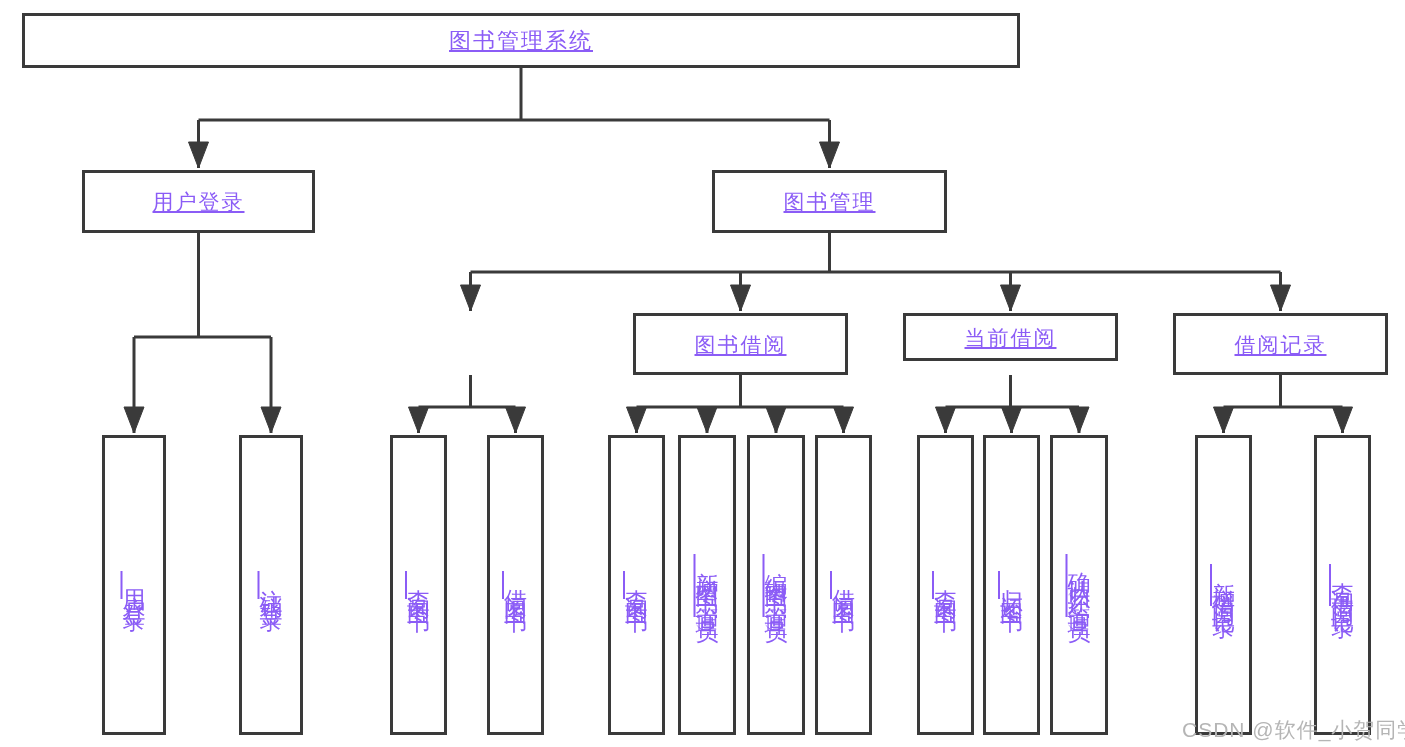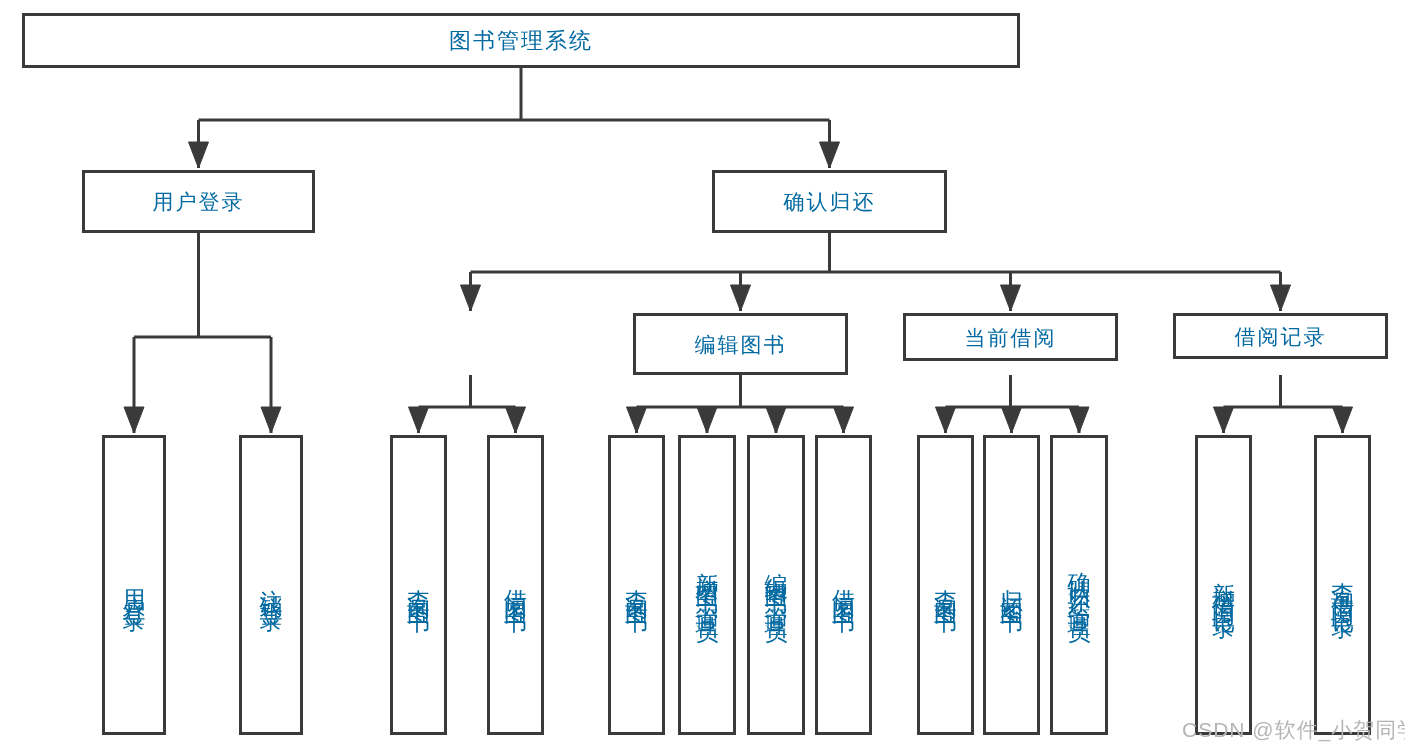--- a/index.html
+++ b/index.html
@@ -26,25 +26,26 @@
     position: absolute;
     background: #ffffff;
     border: 3px solid #3a3a3a;
     box-sizing: border-box;
     display: flex;
     align-items: center;
     justify-content: center;
     z-index: 2;
   }
   .node .label {
-    color: #0369a1;
+    color: #8b5cf6;
     font-size: 21px;
     letter-spacing: 2px;
     white-space: nowrap;
     line-height: 1;
+    text-decoration: underline;
   }
   .node.root-box .label {
     font-size: 22px;
   }
   .node.leaf .label {
     writing-mode: vertical-rl;
     text-orientation: mixed;
     font-size: 23px;
     letter-spacing: 7px;
   }
@@ -115,30 +116,30 @@
   </svg>
 
   <div class="node root-box" style="left:22px; top:13px; width:998px; height:55px;">
     <span class="label">图书管理系统</span>
   </div>
 
   <div class="node" style="left:82px; top:170px; width:233px; height:63px;">
     <span class="label">用户登录</span>
   </div>
   <div class="node" style="left:712px; top:170px; width:235px; height:63px;">
-    <span class="label">确认归还</span>
+    <span class="label">图书管理</span>
   </div>
 
   <div class="node" style="left:633px; top:313px; width:215px; height:62px;">
-    <span class="label">编辑图书</span>
+    <span class="label">图书借阅</span>
   </div>
   <div class="node" style="left:903px; top:313px; width:215px; height:48px;">
     <span class="label">当前借阅</span>
   </div>
-  <div class="node" style="left:1173px; top:313px; width:215px; height:46px;">
+  <div class="node" style="left:1173px; top:313px; width:215px; height:62px;">
     <span class="label">借阅记录</span>
   </div>
 
   <div class="node leaf" style="left:102px; top:435px; width:64px; height:300px;">
     <span class="label">用户登录</span>
   </div>
   <div class="node leaf" style="left:239px; top:435px; width:64px; height:300px;">
     <span class="label">注销登录</span>
   </div>
 

